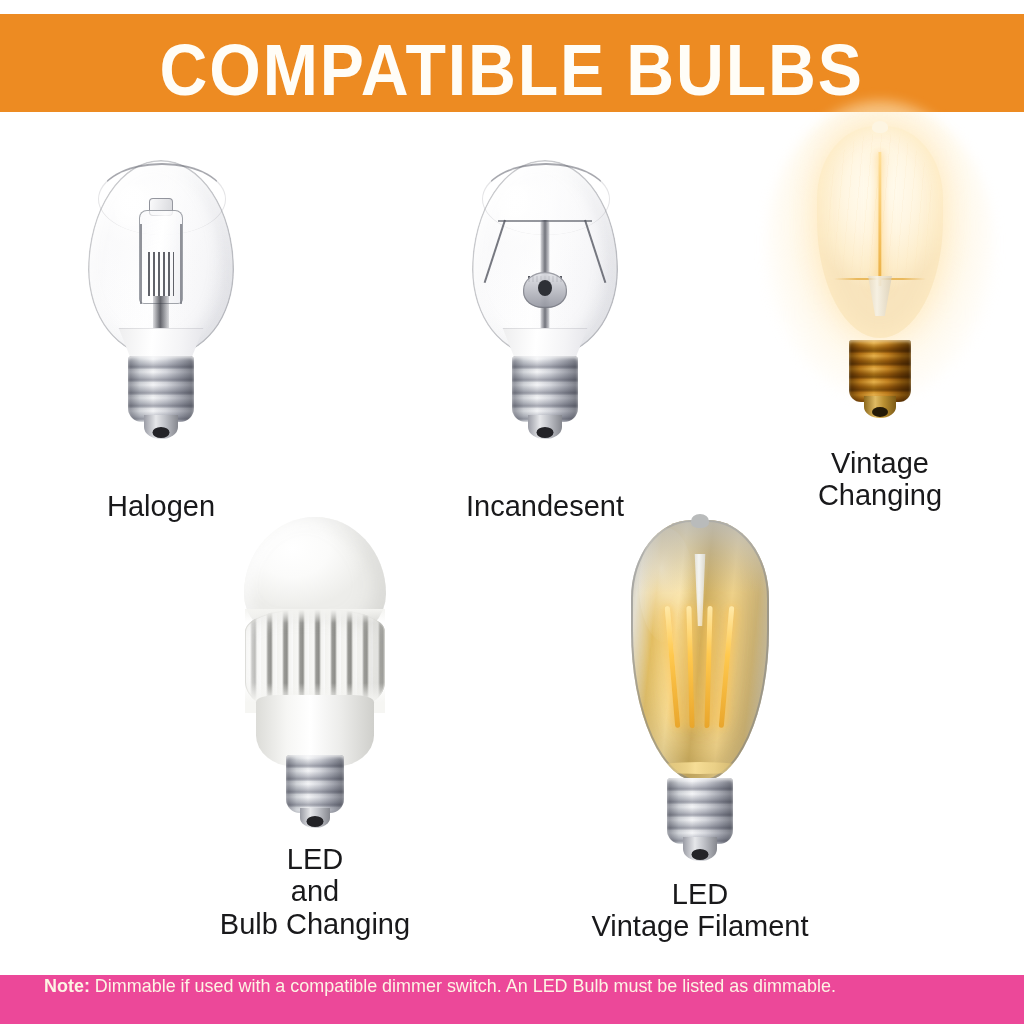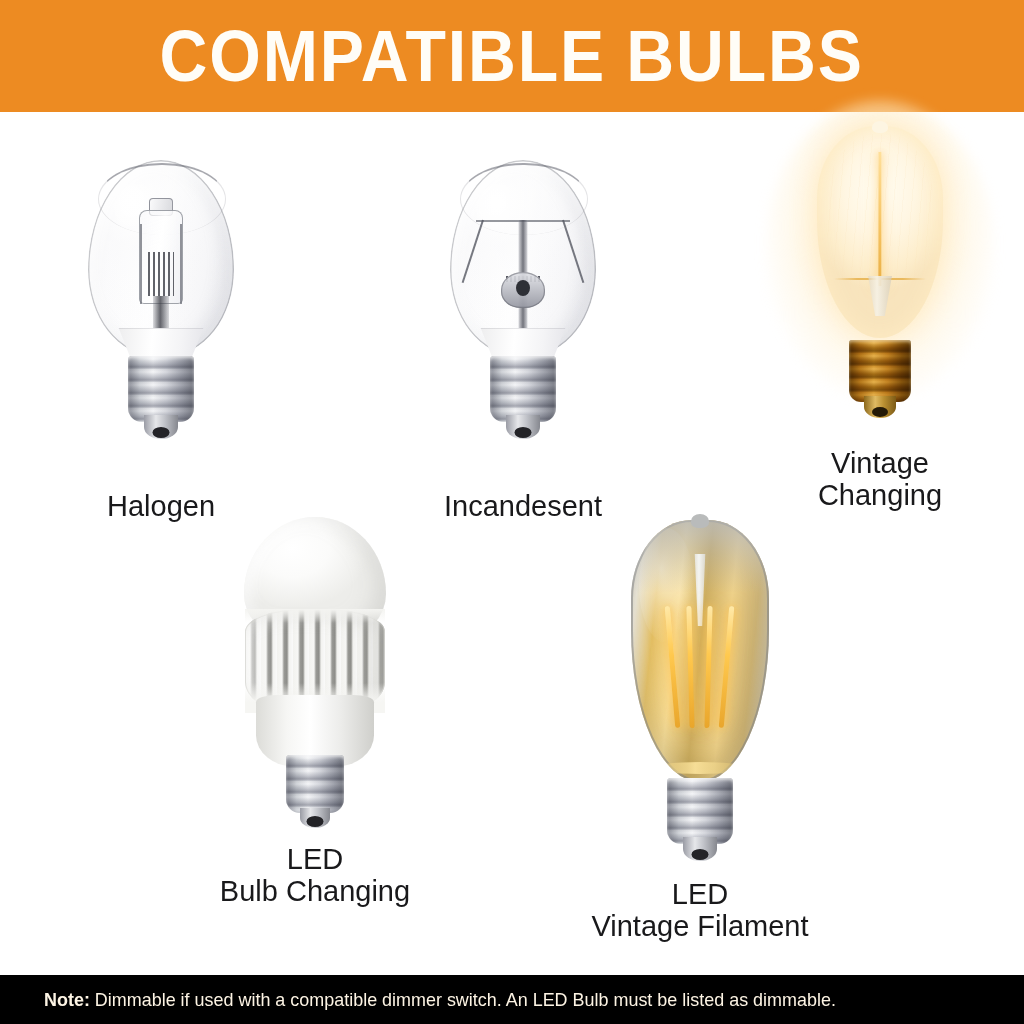--- a/index.html
+++ b/index.html
@@ -12,21 +12,21 @@
     height: 1024px;
     overflow: hidden;
     font-family: "Liberation Sans", sans-serif;
     position: relative;
   }
 
   
   .header-bar {
     position: absolute;
     left: 0;
-    top: 0;
+    top: 14px;
     width: 1024px;
     height: 112px;
     background: #ED8B22;
     display: flex;
     align-items: center;
     justify-content: center;
   }
   .header-title {
     color: #FFFDF7;
     font-family: "Liberation Sans Narrow", "Liberation Sans", sans-serif;
@@ -38,23 +38,23 @@
     line-height: 1;
   }
 
   
   .footer-bar {
     position: absolute;
     left: 0;
     top: 975px;
     width: 1024px;
     height: 49px;
-    background: #000000;
+    background: #ec4899;
     display: flex;
-    align-items: center;
+    align-items: flex-start;
     padding-left: 44px;
     box-sizing: border-box;
   }
   .footer-note {
     color: #FDF4E4;
     font-size: 18.5px;
     white-space: nowrap;
     transform: scaleX(0.97);
     transform-origin: left center;
   }
@@ -481,21 +481,21 @@
       <div class="neck-a19"></div>
       <div class="base-silver" style="top:196px;">
         <div class="tip"></div>
       </div>
     </div>
     <div class="label" style="margin-top:34px;">
       <span class="ln">Halogen</span>
     </div>
   </div>
 
-  <div class="bulb-cell" style="left:398px; top:48px; width:250px;">
+  <div class="bulb-cell" style="left:420px; top:48px; width:250px;">
     <div class="bulb-art" style="width:160px; height:296px;">
       <div class="glass-a19"></div>
       <div class="inc-inner">
         <div class="inc-v">
           <div class="cross"></div>
           <i class="a"></i>
           <i class="b"></i>
         </div>
         <div class="inc-stem"></div>
         <div class="inc-fil"></div>
@@ -534,20 +534,21 @@
     <div class="bulb-art" style="width:150px; height:300px;">
       <div class="led-dome"></div>
       <div class="led-fins"></div>
       <div class="led-body"></div>
       <div class="base-silver small" style="top:238px;">
         <div class="tip"></div>
       </div>
     </div>
     <div class="label" style="margin-top:26px;">
       <span class="ln">LED</span>
+      <span class="ln">and</span>
       <span class="ln">Bulb Changing</span>
     </div>
   </div>
 
   <div class="bulb-cell" style="left:570px; top:408px; width:260px;">
     <div class="bulb-art" style="width:160px; height:330px;">
       <div class="ledv-glass">
         <div class="ledv-disc"></div>
       </div>
       <div class="ledv-nipple"></div>

